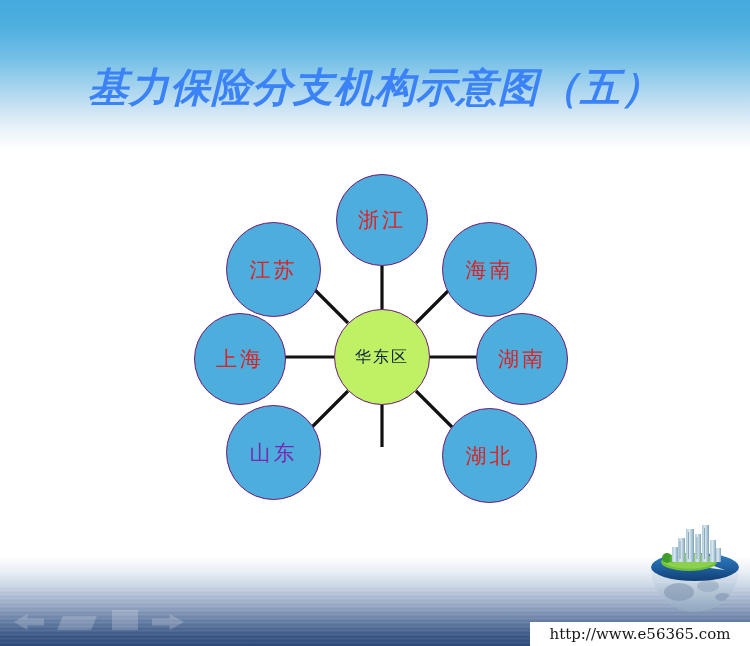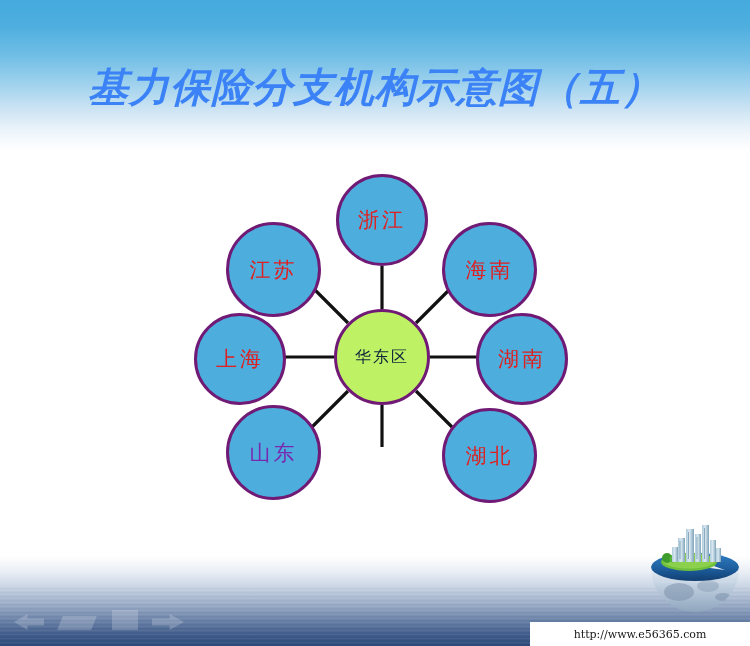--- a/index.html
+++ b/index.html
@@ -94,21 +94,21 @@
     position: absolute;
     left: 170px; top: 170px;
     width: 400px; height: 370px;
   }
   .diagram svg { position: absolute; left: 0; top: 0; }
 
   .node {
     position: absolute;
     border-radius: 50%;
     background: #4DADDC;
-    border: 3px solid #701a75;
+    border: 1px solid #701a75;
     box-sizing: border-box;
     display: flex;
     align-items: center;
     justify-content: center;
     font-family: "DejaVu Serif", "Liberation Serif", serif;
     font-size: 21px;
     letter-spacing: 3px;
     color: #E02020;
     white-space: nowrap;
   }
@@ -132,21 +132,21 @@
     position: absolute;
     left: 530px; top: 622px;
     width: 220px; height: 24px;
     background: #ffffff;
     display: flex;
     align-items: center;
     justify-content: center;
   }
   .url-text {
     font-family: "DejaVu Serif", "Liberation Serif", serif;
-    font-size: 11px;
+    font-size: 15px;
     color: #171717;
     letter-spacing: 0px;
   }
 </style>
 </head>
 <body>
 
 <div id="slide">
 
   <div class="sky"></div>

